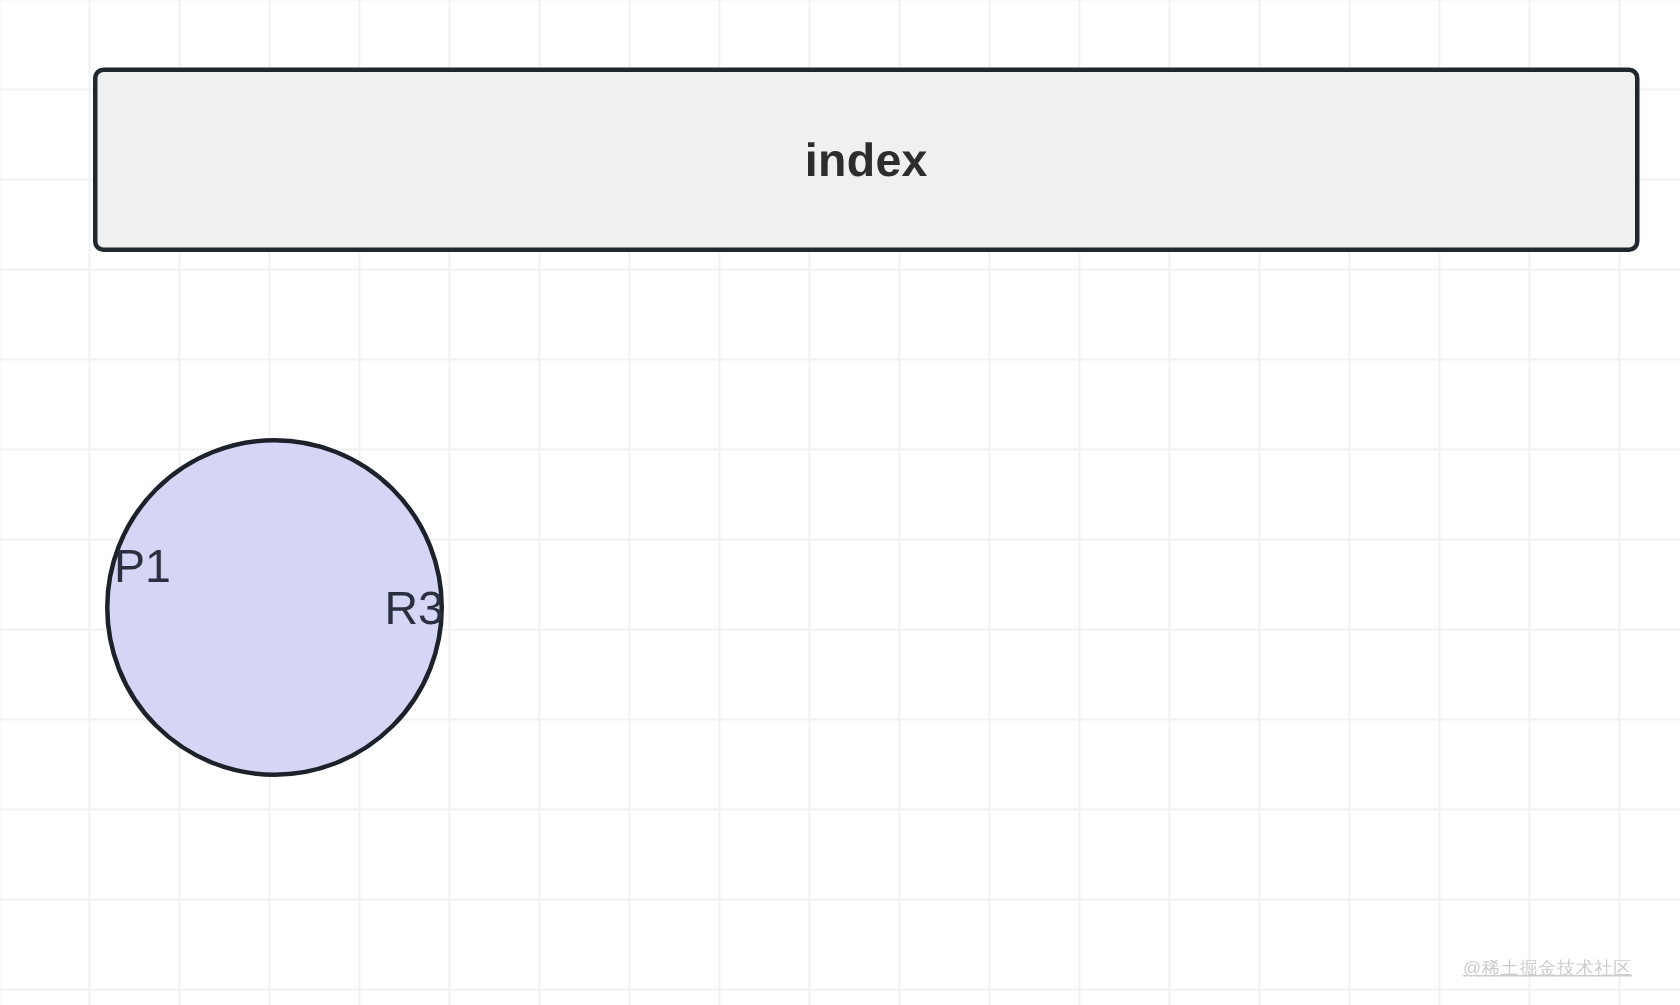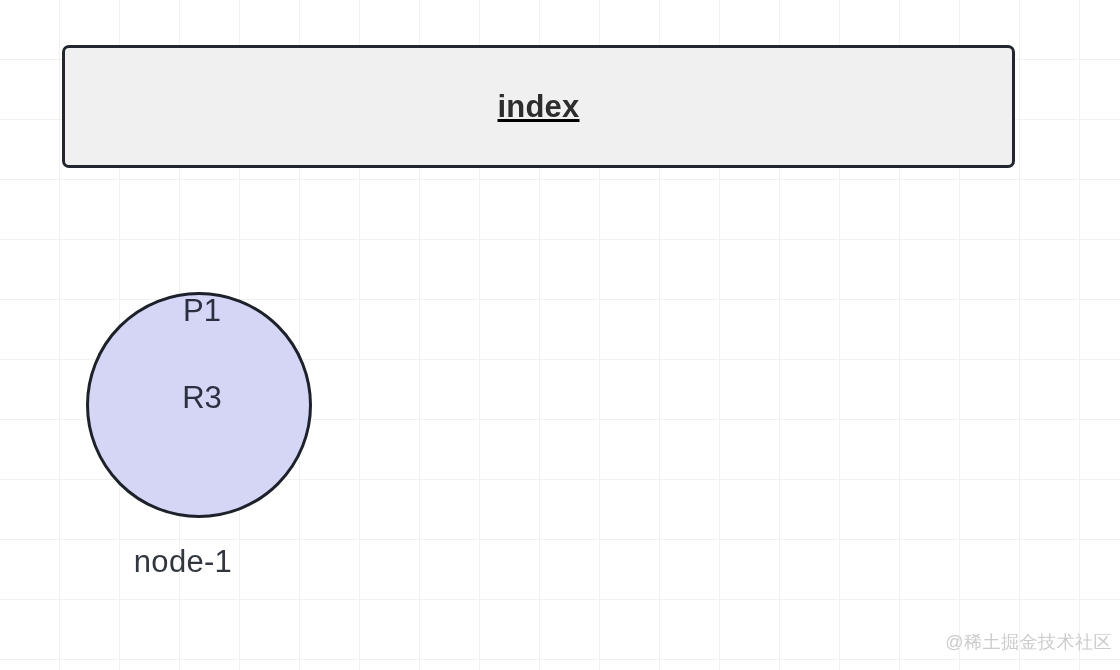--- a/index.html
+++ b/index.html
@@ -19,58 +19,57 @@
     background-position: -1px -1px;
     overflow: hidden;
     font-family: "Liberation Sans", "DejaVu Sans", sans-serif;
   }
 
   
   .index-box {
     position: absolute;
     left: 62px;
     top: 45px;
-    width: 953px;
+    width: 1031px;
     height: 123px;
     box-sizing: border-box;
     background: #f0f0f0;
     border: 3px solid #22262e;
     border-radius: 7px;
     display: flex;
     align-items: center;
     justify-content: center;
-    text-decoration: underline;
   }
   .index-label {
     font-size: 31px;
     font-weight: bold;
     color: #2d2d2d;
     letter-spacing: 0.2px;
   }
 
   
   .node {
     position: absolute;
     top: 292px;
     width: 226px;
     height: 226px;
   }
   .node-circle {
     position: absolute;
-    left: 16px;
+    left: 0;
     top: 0;
     width: 226px;
     height: 226px;
     box-sizing: border-box;
     border: 3.5px solid #1d212a;
     border-radius: 50%;
     display: flex;
-    flex-direction: column;
+    flex-direction: row;
     align-items: center;
-    justify-content: flex-start;
+    justify-content: space-between;
   }
   .node-text {
     font-size: 31px;
     color: #2b3040;
     line-height: 1;
     text-align: center;
     position: relative;
     left: 3px;
   }
   .node-text.primary { margin-bottom: 56px; }
@@ -86,42 +85,42 @@
     letter-spacing: 0.3px;
   }
 
   .node-1 { left: 70px; }
   .node-2 { left: 430px; }
   .node-3 { left: 789px; }
 
   
   .watermark {
     position: absolute;
-    right: 8px;
+    right: 32px;
     bottom: 16px;
-    font-size: 18px;
+    font-size: 12px;
     color: #cccccc;
     letter-spacing: 0.5px;
     white-space: nowrap;
+    text-decoration: underline;
   }
 </style>
 </head>
 <body>
 
 <div id="canvas">
 
   <div class="index-box">
     <span class="index-label">index</span>
   </div>
 
   <div class="node node-1">
     <div class="node-circle" style="background-color: rgb(213, 214, 245);">
       <span class="node-text primary">P1</span>
       <span class="node-text replica">R3</span>
     </div>
-    <div class="node-caption">node-1</div>
   </div>
 
 
 
   <div class="watermark">@稀土掘金技术社区</div>
 
 </div>
 
 </body></html>

